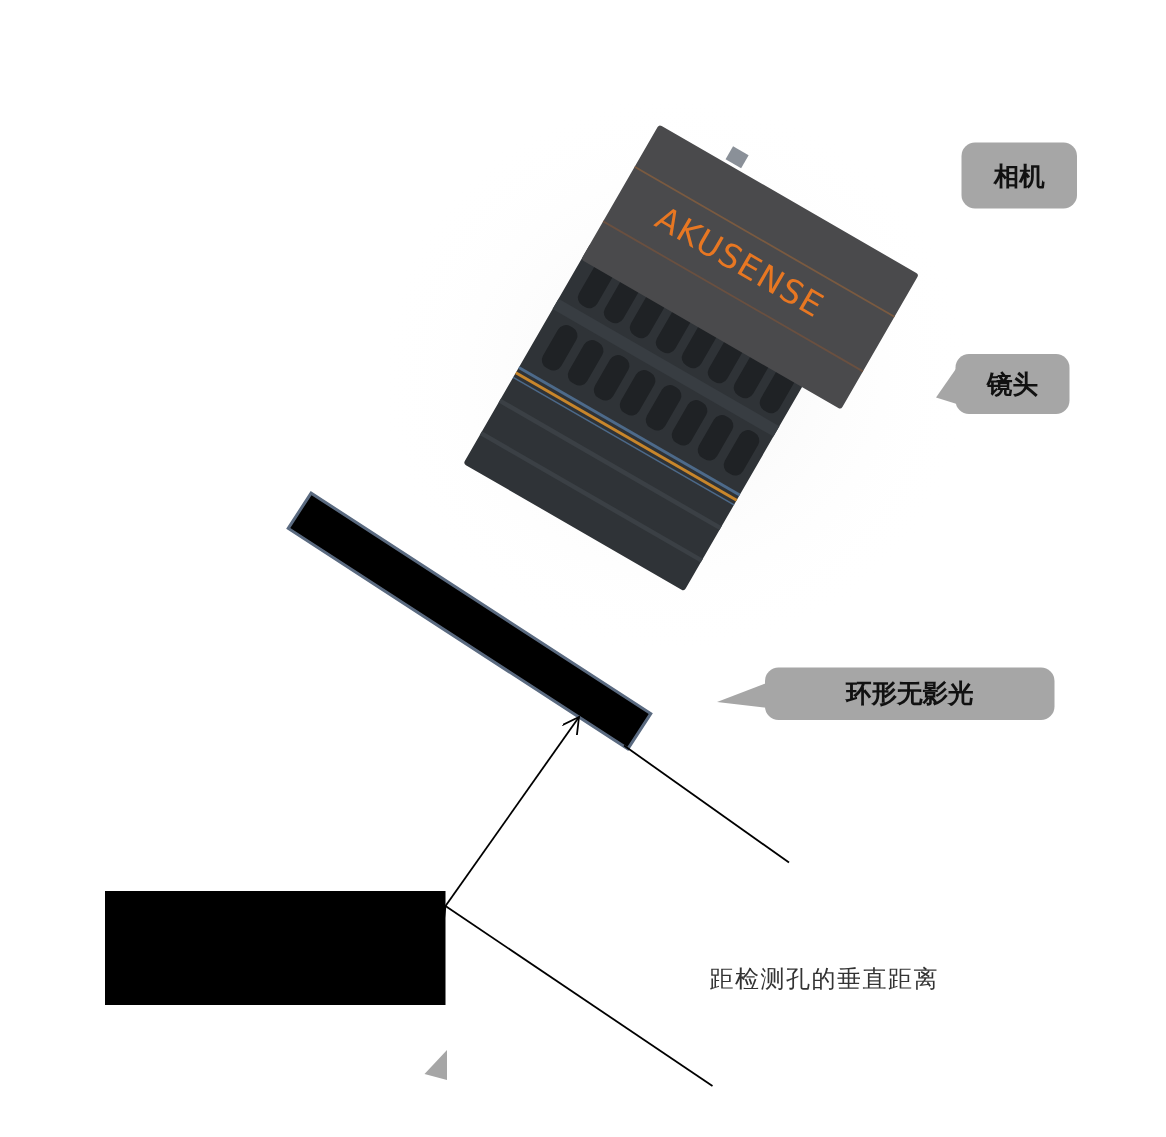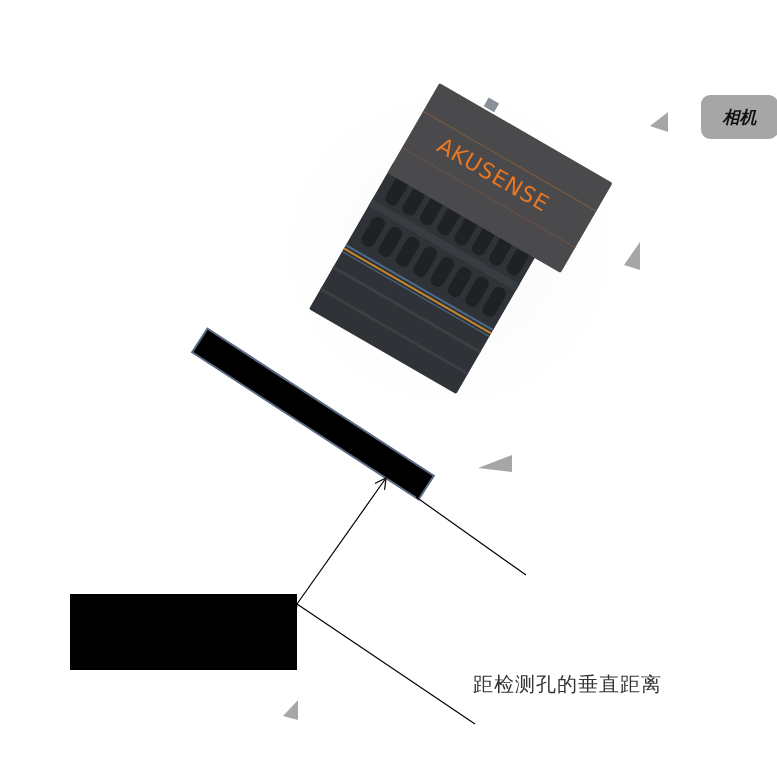--- a/index.html
+++ b/index.html
@@ -3,21 +3,21 @@
 <meta charset="utf-8">
 <style>
   html, body { margin: 0; padding: 0; background: #ffffff; }
   body { width: 777px; height: 758px; position: relative; overflow: hidden;
          font-family: "DejaVu Sans", "Liberation Sans", sans-serif; }
   #stage { position: absolute; left: 0; top: 0; width: 777px; height: 758px; }
   .callout { position: absolute; background: #a6a6a6; border-radius: 9px;
              color: #111; font-weight: bold; font-size: 17px;
              display: flex; align-items: center; justify-content: center; }
   .caption { position: absolute; font-family: Liberation Sans, sans-serif;
-             font-size: 20px; color: #333; letter-spacing: 1px; white-space: nowrap; margin-top: 28px; }
+             font-size: 16px; color: #333; letter-spacing: 1px; white-space: nowrap; }
   .brand { font-family: "DejaVu Sans", "Liberation Sans", sans-serif; font-size: 22px;
            letter-spacing: 1px; }
 </style>
 </head>
 <body>
 
 <div id="stage">
   <svg width="777" height="758" viewBox="0 0 777 758" xmlns="http://www.w3.org/2000/svg">
     <defs>
       <marker id="arrowhead" markerWidth="12" markerHeight="12" refX="11" refY="6" orient="auto" markerUnits="userSpaceOnUse">
@@ -80,16 +80,18 @@
 
     <line x1="416" y1="497" x2="526" y2="575" stroke="#000" stroke-width="1.2"></line>
     <line x1="297" y1="604" x2="475" y2="724" stroke="#000" stroke-width="1.2"></line>
 
     <polygon points="668,112 650,126 668,132" fill="#a6a6a6"></polygon>
     <polygon points="640,242 624,265 640,270" fill="#a6a6a6"></polygon>
     <polygon points="512,455 478,468 512,472" fill="#a6a6a6"></polygon>
     <polygon points="298,700 283,716 298,720" fill="#a6a6a6"></polygon>
   </svg>
 
-  <div class="callout" style="left:701px; top:95px; width:77px; height:44px;font-style:italic;">相机</div>
+  <div class="callout" style="left:641px; top:95px; width:77px; height:44px;">相机</div>
+  <div class="callout" style="left:637px; top:236px; width:76px; height:40px;">镜头</div>
+  <div class="callout" style="left:510px; top:445px; width:193px; height:35px;">环形无影光</div>
 
   <div class="caption" style="left:473px; top:643px;">距检测孔的垂直距离</div>
 </div>
 
 </body></html>

